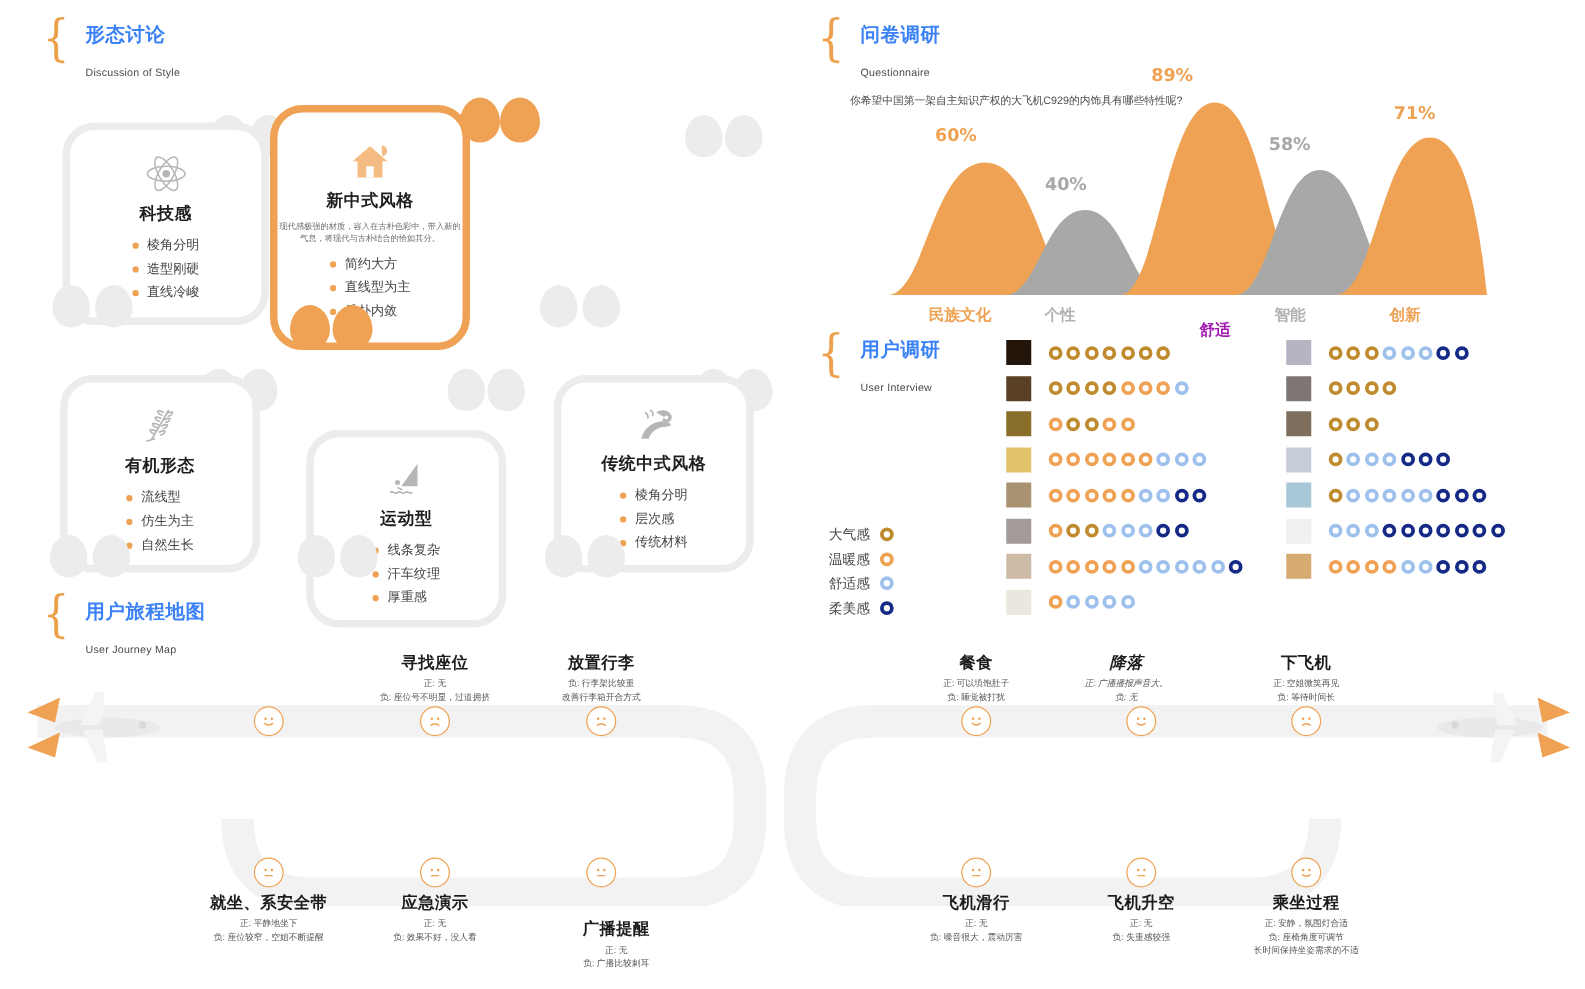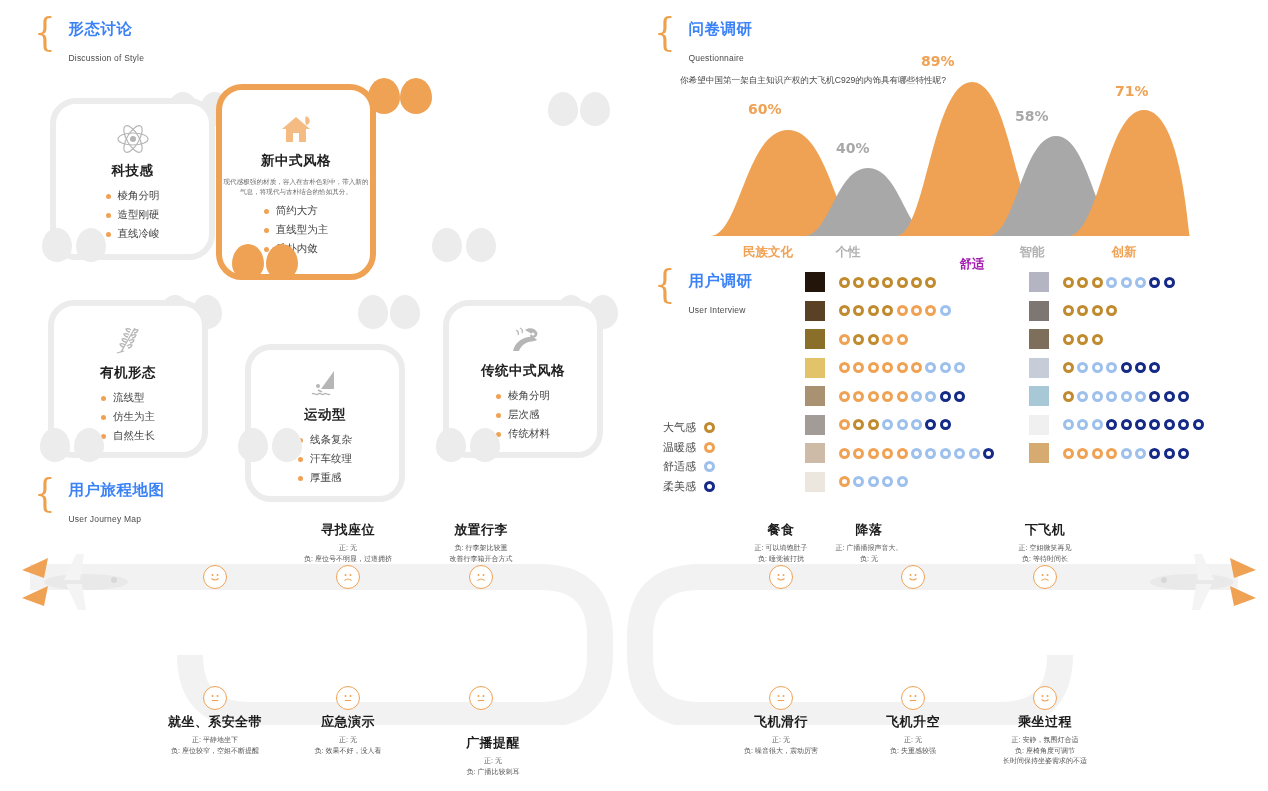--- a/index.html
+++ b/index.html
@@ -631,21 +631,21 @@
     <div class="step-t">放置行李</div>
     <div class="step-l">负: 行李架比较重</div>
     <div class="step-l" style="margin-top:0">改善行李箱开合方式</div>
   </div>
 
   <div class="step" style="left:696px;top:521px;">
     <div class="step-t">餐食</div>
     <div class="step-l">正: 可以填饱肚子</div>
     <div class="step-l" style="margin-top:0">负: 睡觉被打扰</div>
   </div>
-  <div class="step" style="left:784px;top:521px;">
+  <div class="step" style="left:816px;top:521px;font-style:italic;">
     <div class="step-t">降落</div>
     <div class="step-l">正: 广播播报声音大。</div>
     <div class="step-l" style="margin-top:0">负: 无</div>
   </div>
   <div class="step" style="left:960px;top:521px;">
     <div class="step-t">下飞机</div>
     <div class="step-l">正: 空姐微笑再见</div>
     <div class="step-l" style="margin-top:0">负: 等待时间长</div>
   </div>
 

